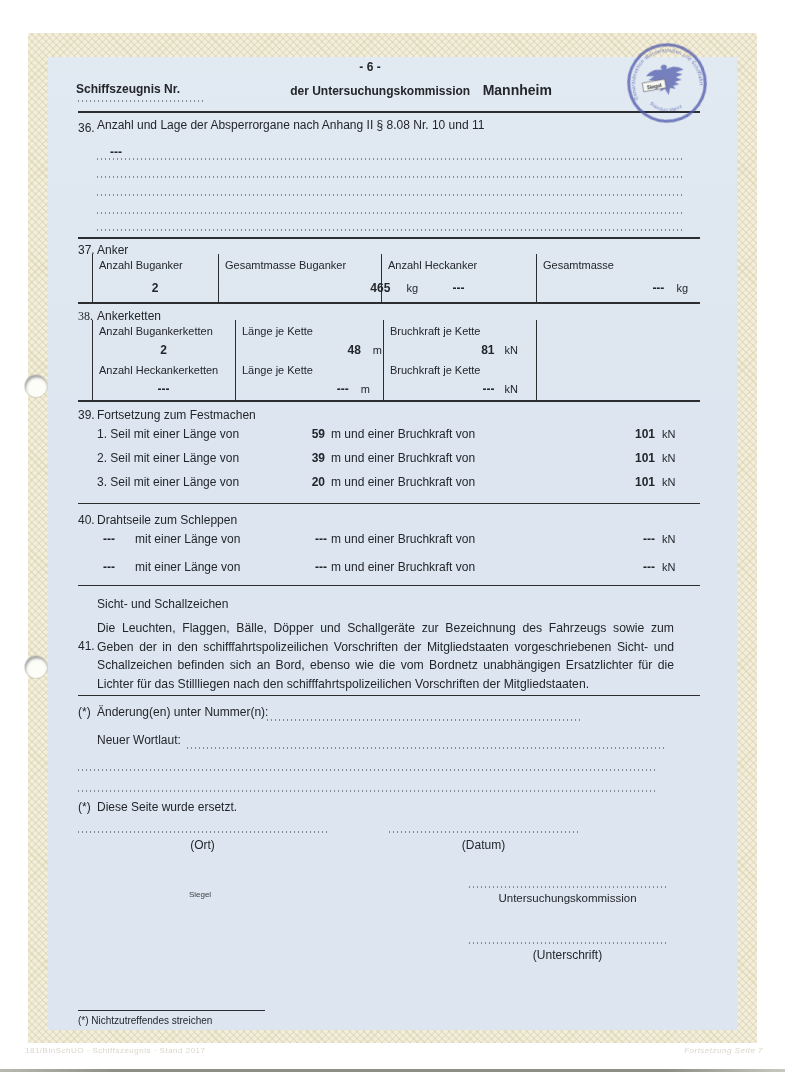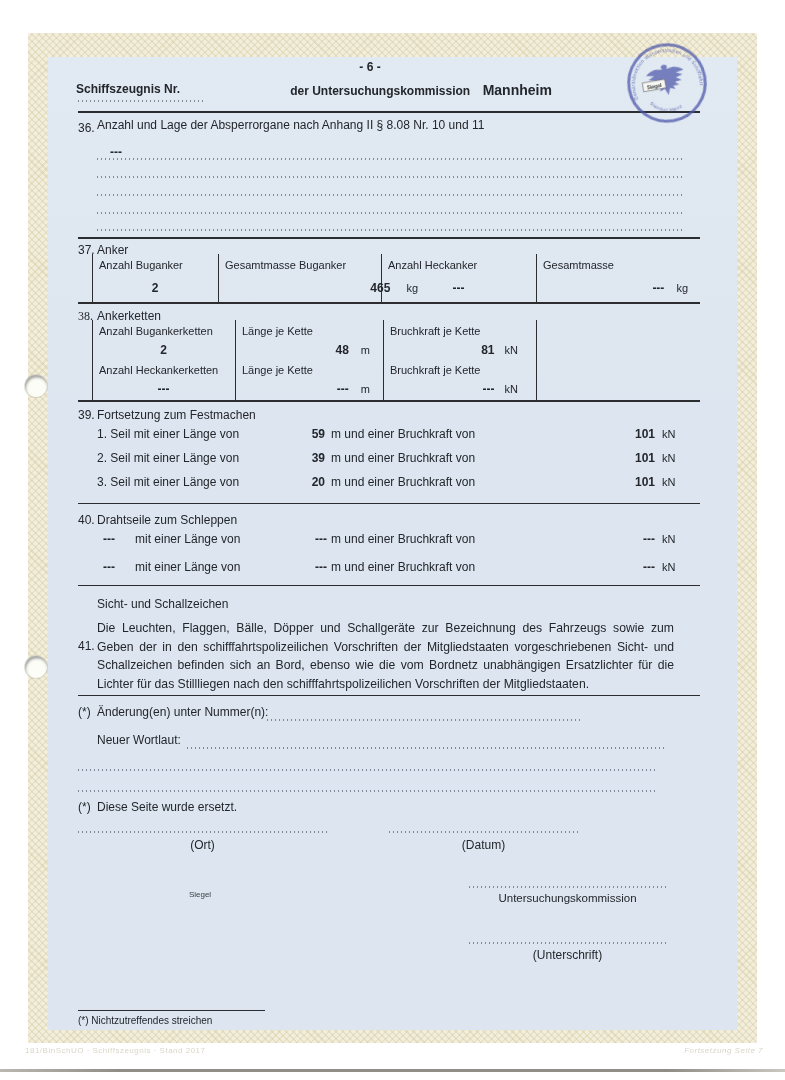--- a/index.html
+++ b/index.html
@@ -104,21 +104,21 @@
 <div class="abs t12" style="left:78px;top:309px;font-family:Liberation Serif, serif;">38.</div>
 <div class="abs t12" style="left:97px;top:309px;">Ankerketten</div>
 <div class="abs vline" style="left:92px;top:320px;height:80px;"></div>
 <div class="abs vline" style="left:235px;top:320px;height:80px;"></div>
 <div class="abs vline" style="left:383px;top:320px;height:80px;"></div>
 <div class="abs vline" style="left:536px;top:320px;height:80px;"></div>
 <div class="abs t11" style="left:99px;top:325px;">Anzahl Bugankerketten</div>
 <div class="abs t11" style="left:242px;top:325px;">Länge je Kette</div>
 <div class="abs t11" style="left:390px;top:325px;">Bruchkraft je Kette</div>
 <div class="abs t12 b ctr" style="left:92px;top:343px;width:143px;">2</div>
-<div class="abs flexend" style="left:235px;top:343px;width:135px;gap:12px;">
+<div class="abs flexend" style="left:235px;top:343px;width:135px;gap:12px;padding-left:12px;">
   <span class="t12 b">48</span>
   <span class="t11">m</span>
 </div>
 <div class="abs flexend" style="left:383px;top:343px;width:135px;gap:10px;">
   <span class="t12 b">81</span>
   <span class="t11">kN</span>
 </div>
 <div class="abs t11" style="left:99px;top:364px;">Anzahl Heckankerketten</div>
 <div class="abs t11" style="left:242px;top:364px;">Länge je Kette</div>
 <div class="abs t11" style="left:390px;top:364px;">Bruchkraft je Kette</div>

